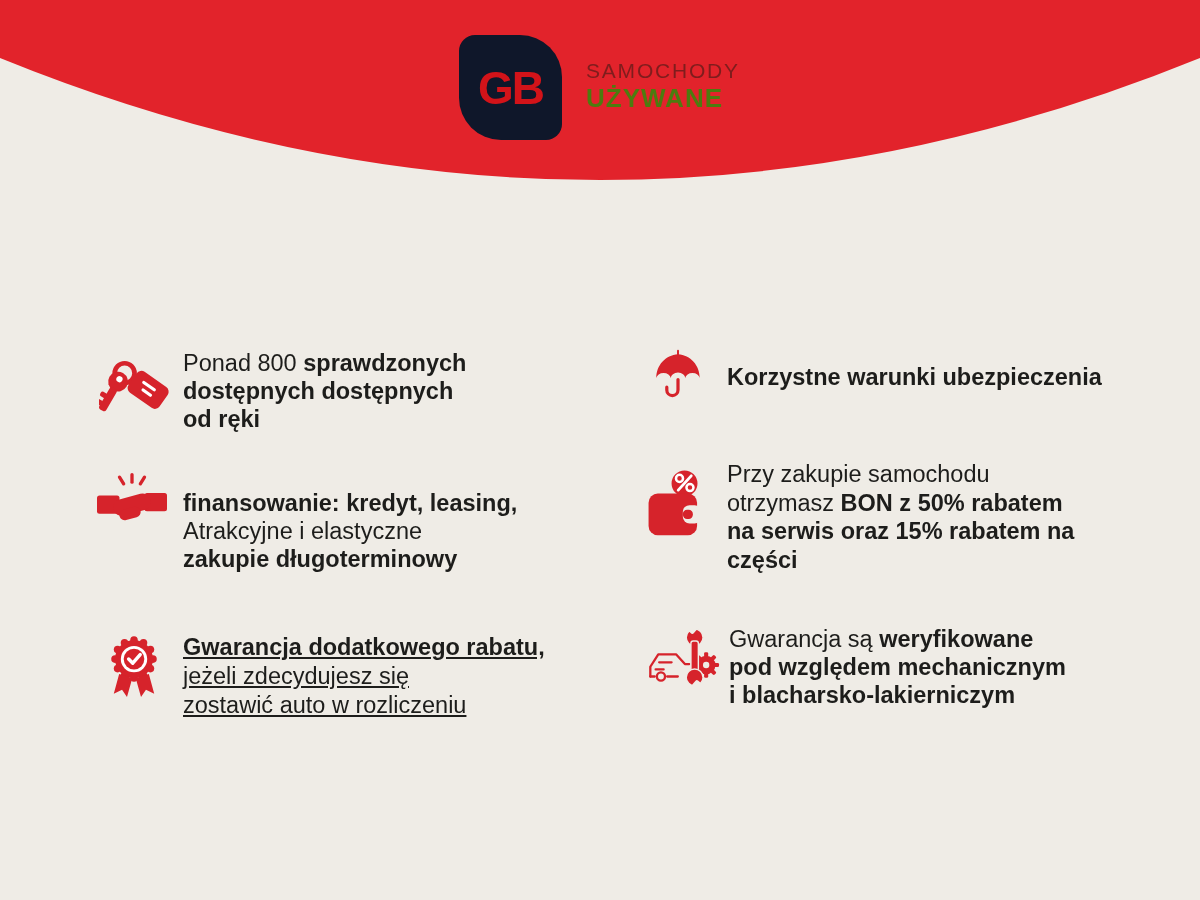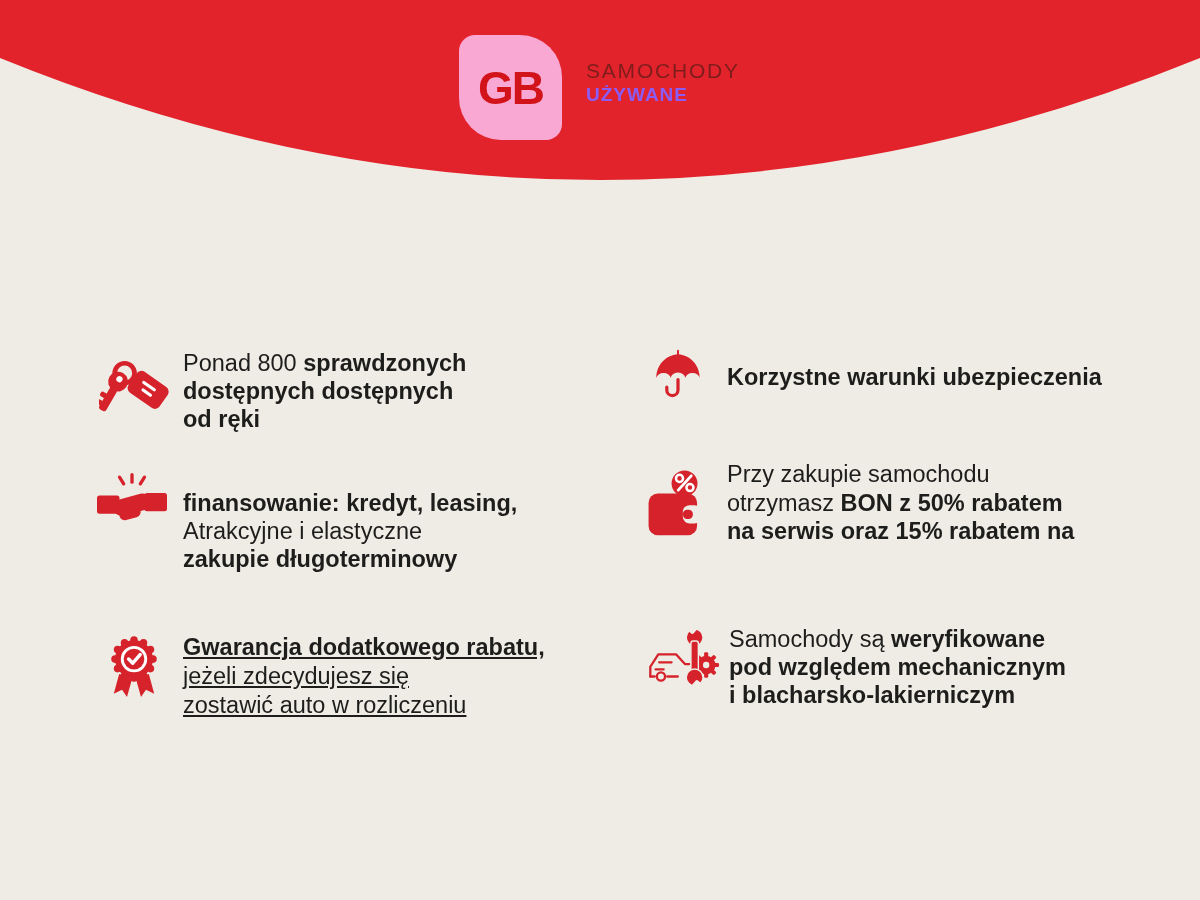--- a/index.html
+++ b/index.html
@@ -11,30 +11,30 @@
   .stage{
     position:relative; width:1200px; height:900px; overflow:hidden;
     background:var(--background,#efece6);
     font-family:"Liberation Sans", sans-serif;
     color:var(--text-dark,#1d1d1b);
   }
   .hero-curve{position:absolute; left:0; top:0; width:1200px; height:200px;}
   .hero-curve path{fill:var(--banner-red,#e2232b);}
   .logo-box{
     position:absolute; left:459px; top:35px; width:103px; height:105px;
-    background:#f9a8d4; border-radius:16px 42px 16px 42px;
+    background:#0f172a; border-radius:16px 42px 16px 42px;
     display:flex; align-items:center; justify-content:center;
   }
   .logo-text{
     font-size:46px; font-weight:bold; letter-spacing:-2px;
     color:var(--logo-red,#d21319);
   }
   .brand{position:absolute; left:586px; top:60px; line-height:1;}
   .brand-line1{font-size:21px; letter-spacing:1.8px; color:#7f1d1d; font-weight:400;}
-  .brand-line2{font-size:19px; letter-spacing:1px; color:#8b5cf6; font-weight:bold; margin-top:4px;}
+  .brand-line2{font-size:26px; letter-spacing:1px; color:#4d7c0f; font-weight:bold; margin-top:4px;}
 
   .icon{position:absolute;}
   .ic{fill:var(--icon-red,#d6232b);}
   .ic-s{stroke:var(--icon-red,#d6232b); fill:none;}
   .ic-bg{fill:var(--background,#efece6);}
   .ic-w{fill:#ffffff;}
   .ic-ws{stroke:#ffffff; fill:none;}
 
   .ftext{position:absolute; font-size:23.5px; line-height:28px; white-space:nowrap;}
   .ftext .b{font-weight:bold;}
@@ -192,21 +192,22 @@
   </div>
 
   <div class="ftext t4">
     <div><span class="b">Korzystne warunki ubezpieczenia</span></div>
   </div>
 
   <div class="ftext f5t t5">
     <div><span>Przy zakupie samochodu</span></div>
     <div><span>otrzymasz </span><span class="b">BON z 50% rabatem</span></div>
     <div><span class="b">na serwis oraz 15% rabatem na</span></div>
+    <div><span class="b">części</span></div>
   </div>
 
   <div class="ftext t6">
-    <div><span>Samochody są </span><span class="b">weryfikowane</span></div>
+    <div><span>Gwarancja są </span><span class="b">weryfikowane</span></div>
     <div><span class="b">pod względem mechanicznym</span></div>
     <div><span class="b">i blacharsko-lakierniczym</span></div>
   </div>
 
 </div>
 
 </body></html>

